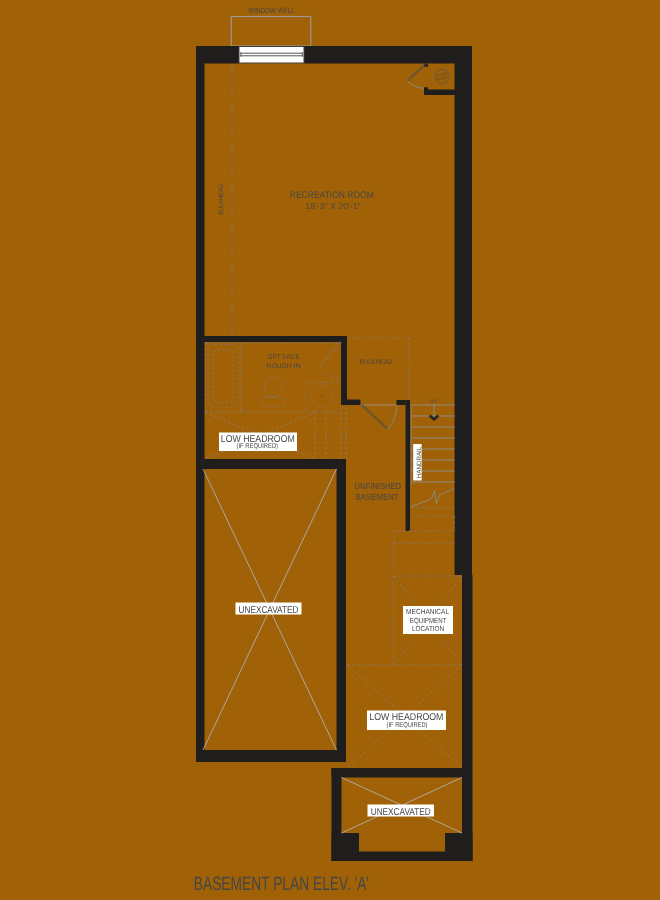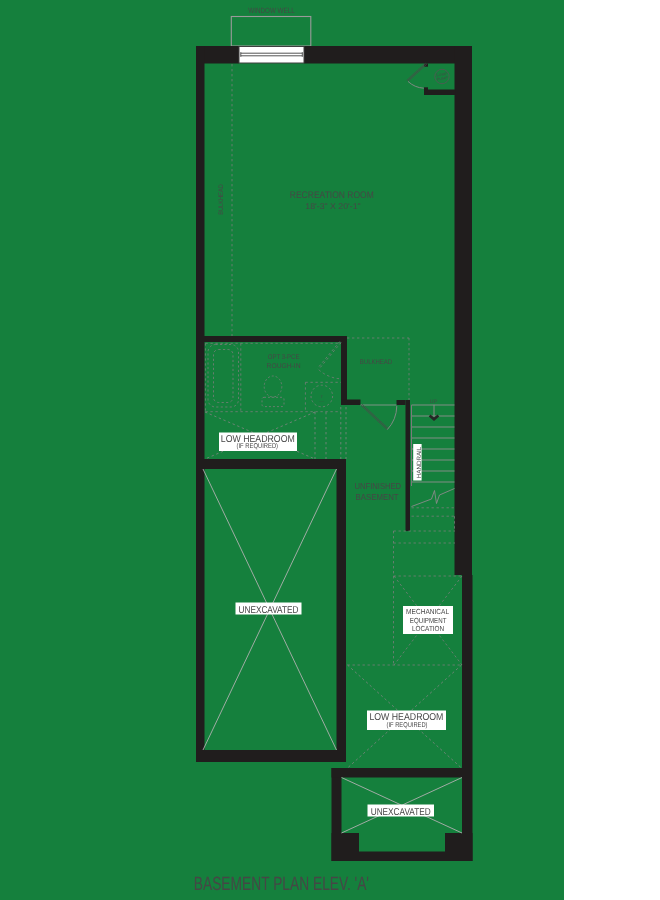--- a/index.html
+++ b/index.html
@@ -1,16 +1,16 @@
 <!DOCTYPE html>
 <html><head>
 <meta charset="utf-8">
 <style>
   html,body{margin:0;padding:0;background:#ffffff;}
-  .page{position:relative;width:564px;height:900px;background:#15803d;overflow:hidden;}
+  .page{position:relative;width:660px;height:900px;background:#a16207;overflow:hidden;}
   text{font-family:"Liberation Sans",sans-serif;fill:#464646;text-rendering:geometricPrecision;}
 </style>
 </head>
 <body>
 <div class="page">
 <svg width="660" height="900" viewBox="0 0 660 900">
 
 <g>
 <rect x="231.3" y="16.5" width="79.5" height="29.5" fill="none" stroke="#9a9a9a" stroke-width="1.1"></rect>
 <text x="271.5" y="13.3" font-size="7.6" text-anchor="middle" textLength="46.3" lengthAdjust="spacingAndGlyphs">WINDOW WELL</text>

